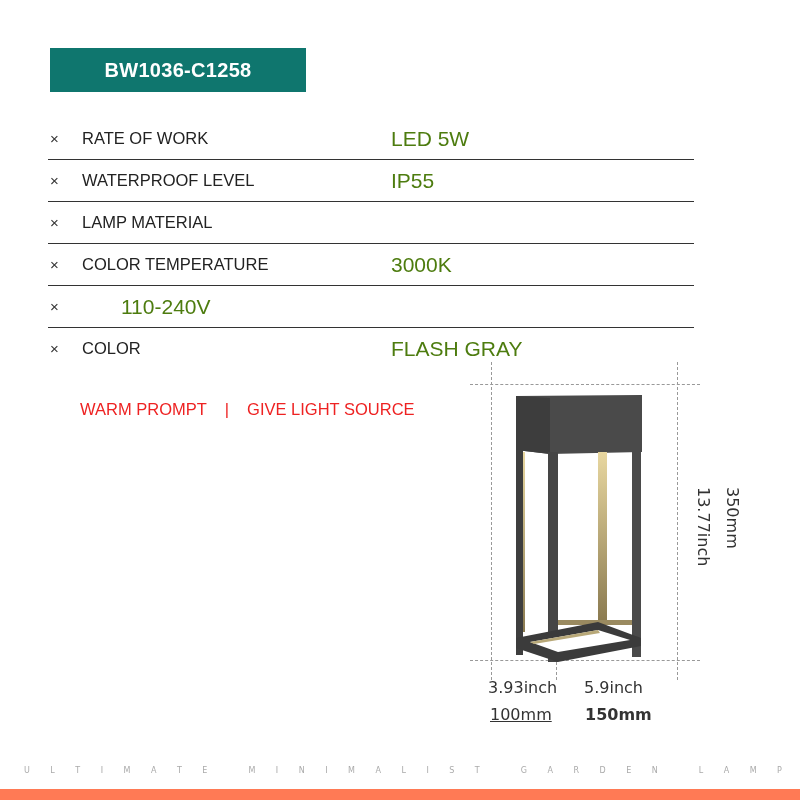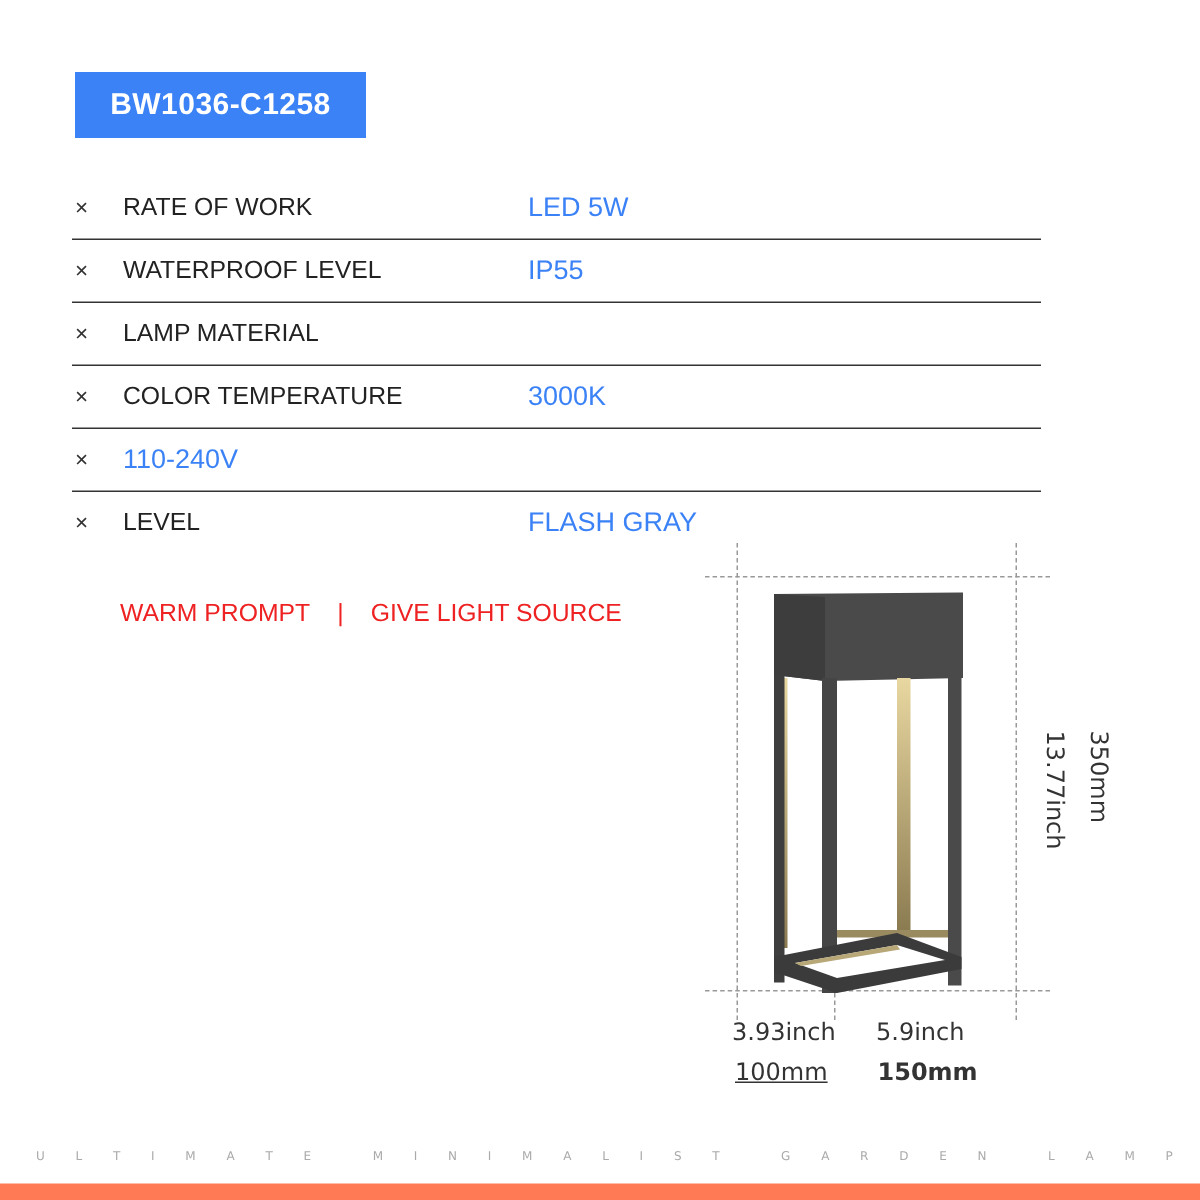--- a/index.html
+++ b/index.html
@@ -3,34 +3,34 @@
   <meta charset="utf-8">
   <style>
     html, body { margin: 0; padding: 0; }
     body {
       width: 800px; height: 800px; position: relative; overflow: hidden;
       background: #ffffff;
       font-family: "Liberation Sans", "DejaVu Sans", sans-serif;
       color: #222;
     }
     .badge {
-      position: absolute; left: 50px; top: 48px; width: 194px; height: 44px;
-      background: #3b82f6; color: #fff; font-weight: bold; font-size: 20px;
+      position: absolute; left: 50px; top: 48px; width: 256px; height: 44px;
+      background: #0f766e; color: #fff; font-weight: bold; font-size: 20px;
       display: flex; align-items: center; justify-content: center;
       letter-spacing: 0.3px;
     }
     .specs { position: absolute; left: 48px; top: 118px; width: 646px; }
     .row {
       position: relative; height: 41px; display: flex; align-items: center;
       border-bottom: 1.5px solid #333;
     }
     .row.last { border-bottom: none; }
     .row .x { width: 32px; font-size: 15px; color: #333; padding-left: 2px; }
     .row .label { width: 270px; font-size: 16.5px; color: #222; }
-    .row .value { font-size: 18px; color: #3b82f6; white-space: nowrap; }
+    .row .value { font-size: 21px; color: #4d7c0f; white-space: nowrap; margin-left: 39px; }
     .prompt {
       position: absolute; left: 80px; top: 376px; font-size: 16.5px; color: #ee2222;
       white-space: nowrap;
       margin-top: 24px;
     }
     .prompt .sep { margin: 0 18px; }
     .dash-h {
       position: absolute; height: 0; border-top: 1px dashed #999;
     }
     .dash-v {
@@ -79,21 +79,21 @@
     <span class="x">×</span>
     <span class="label">COLOR TEMPERATURE</span>
     <span class="value">3000K</span>
   </div>
   <div class="row">
     <span class="x">×</span>
     <span class="value">110-240V</span>
   </div>
   <div class="row last">
     <span class="x">×</span>
-    <span class="label">LEVEL</span>
+    <span class="label">COLOR</span>
     <span class="value">FLASH GRAY</span>
   </div>
 </div>
 
 <div class="prompt">
   <span>WARM PROMPT</span><span class="sep">|</span><span>GIVE LIGHT SOURCE</span>
 </div>
 
 <div class="dash-h" style="left:470px; top:384px; width:230px;"></div>
 <div class="dash-h" style="left:470px; top:660px; width:230px;"></div>

